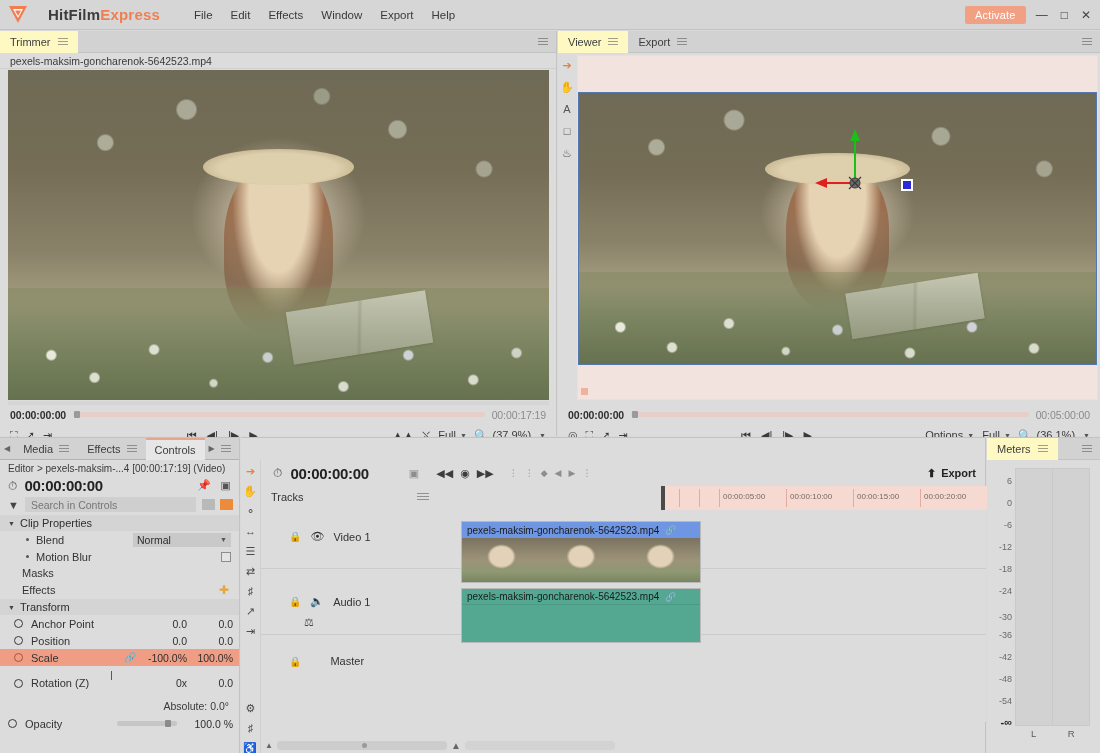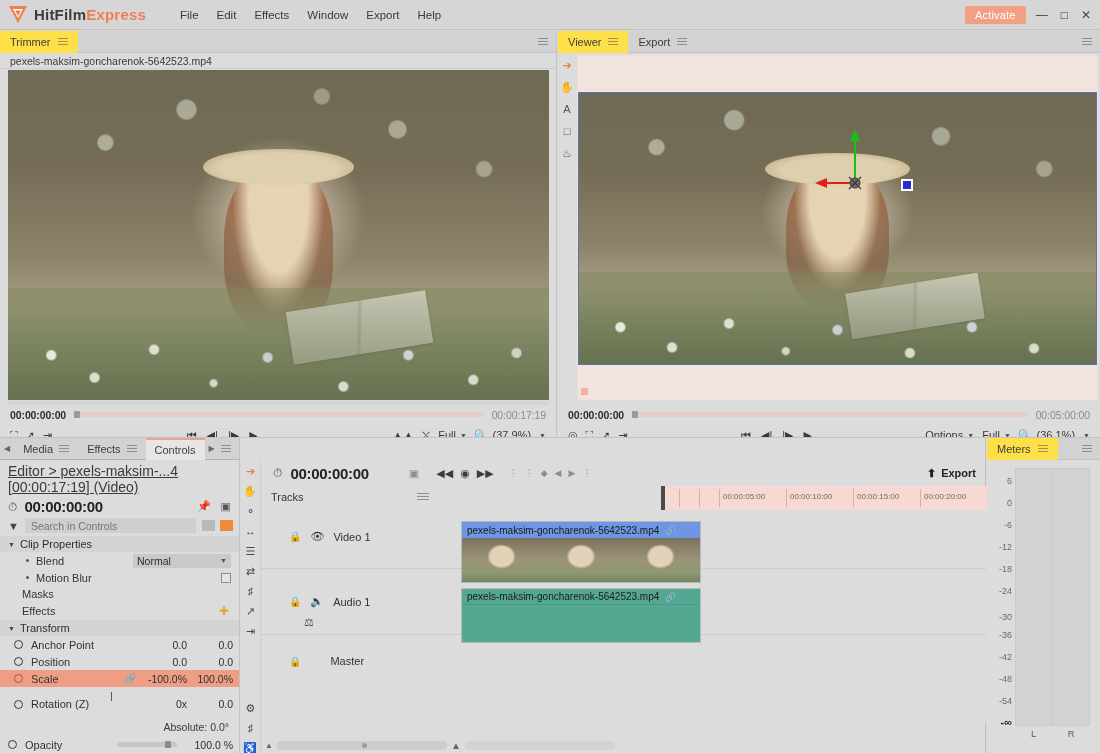--- a/index.html
+++ b/index.html
@@ -12,21 +12,21 @@
     -webkit-font-smoothing: antialiased;
   }
   .app { position:relative; width:1100px; height:753px; background:#d9d9d9; }
 
   
   .titlebar {
     position:absolute; left:0; top:0; width:1100px; height:30px;
     background:#d6d6d6; display:flex; align-items:center;
     border-bottom:1px solid #c2c2c2;
   }
-  .logo-wrap { display:flex; align-items:center; padding-left:8px; gap:6px; }
+  .logo-wrap { display:flex; align-items:center; padding-left:8px; gap:20px; }
   .logo-mark { width:20px; height:19px; position:relative; }
   .logo-mark svg { display:block; }
   .logo-text { font-size:15px; font-weight:bold; letter-spacing:.2px; }
   .logo-text .hit { color:#3c3c3c; }
   .logo-text .exp { color:#ef7f52; font-weight:bold; }
   .menu { display:flex; gap:14px; margin-left:32px; }
   .menu-item { font-size:11.5px; color:#3a3a3a; padding:3px 2px; cursor:default; }
   .proj-title {
     position:absolute; left:0; right:0; text-align:center; font-size:11.5px; color:#4a4a4a;
     pointer-events:none;
@@ -41,21 +41,21 @@
 
   
   .panel-head {
     height:22px; background:#d2d2d2; display:flex; align-items:center;
     border-bottom:1px solid #c3c3c3; position:relative;
   }
   .ptab {
     display:flex; align-items:center; gap:7px; padding:0 10px; height:22px;
     font-size:11px; color:#3d3d3d;
   }
-  .ptab.active { background:#fde047; }
+  .ptab.active { background:#fef9c3; }
   .hamb { display:inline-block; width:10px; height:8px; position:relative; opacity:.55; }
   .hamb i { position:absolute; left:0; width:10px; height:1px; background:#555; }
   .hamb i:nth-child(1){ top:0 } .hamb i:nth-child(2){ top:3px } .hamb i:nth-child(3){ top:6px }
   .head-right { margin-left:auto; padding-right:8px; }
 
   
   .trimmer {
     position:absolute; left:0; top:31px; width:557px; height:405px;
     background:#dcdcdc; border-right:1px solid #c3c3c3;
   }
@@ -111,21 +111,21 @@
   
   .controls {
     position:absolute; left:0; top:437px; width:240px; height:316px;
     background:#dcdcdc; border-right:1px solid #c3c3c3; border-top:1px solid #c3c3c3;
   }
   .ctab-bar { height:22px; display:flex; align-items:center; background:#d2d2d2;
               border-bottom:1px solid #c9aaa2; }
   .ctab { display:flex; align-items:center; gap:6px; padding:0 9px; height:22px; font-size:11px; color:#3d3d3d;}
   .ctab.active { background:#e6e6e6; border-top:2px solid #e8a48c; }
   .arrowbtn { font-size:8px; color:#666; padding:0 4px; }
-  .breadcrumb { font-size:14px; color:#3b3b3b; padding:3px 0 2px 8px;text-decoration:underline; }
+  .breadcrumb { font-size:10px; color:#3b3b3b; padding:3px 0 2px 8px; }
   .ctl-timerow { display:flex; align-items:center; gap:7px; padding:1px 8px 3px 8px; }
   .ctl-time { font-size:15px; font-weight:bold; letter-spacing:-.3px; color:#222; }
   .ctl-timerow .right { margin-left:auto; display:flex; gap:10px; color:#555; }
   .searchrow { display:flex; align-items:center; gap:6px; padding:0 6px 3px 8px; }
   .searchbox {
     flex:1; height:15px; background:#cfcfcf; border:none; font-size:10.5px;
     color:#909090; padding:0 6px; font-family:"Liberation Sans", sans-serif;
   }
   .viewmode { display:flex; gap:5px; }
   .vm { width:13px; height:11px; background:#b9b9b9; }

